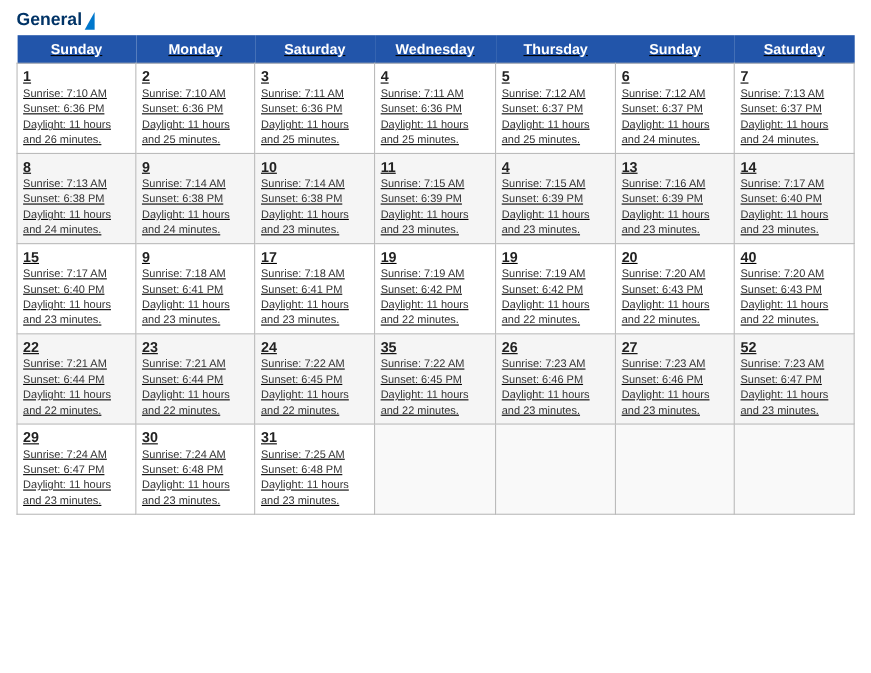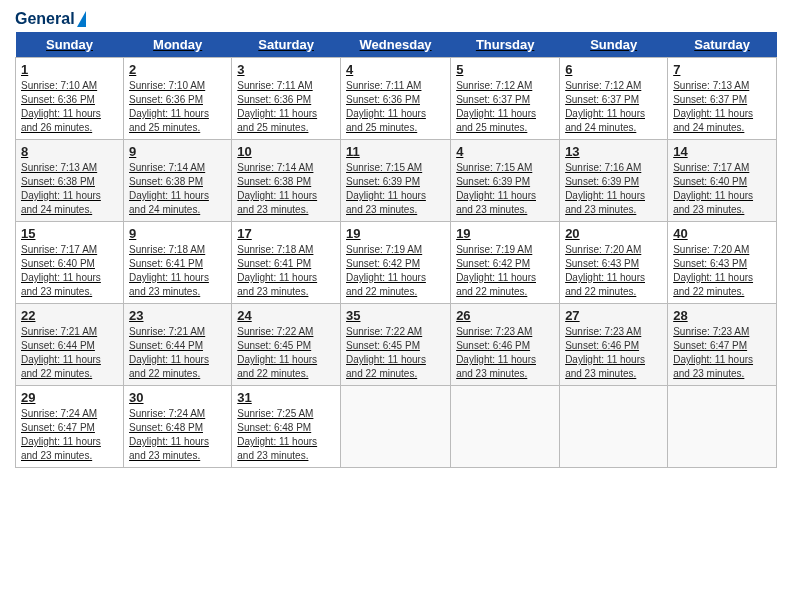--- a/index.html
+++ b/index.html
@@ -165,21 +165,21 @@
           <td><span class="day-num">23</span>
 <span class="day-info">Sunrise: 7:21 AM<br>Sunset: 6:44 PM<br>Daylight: 11 hours and 22 minutes.</span></td>
           <td><span class="day-num">24</span>
 <span class="day-info">Sunrise: 7:22 AM<br>Sunset: 6:45 PM<br>Daylight: 11 hours and 22 minutes.</span></td>
           <td><span class="day-num">35</span>
 <span class="day-info">Sunrise: 7:22 AM<br>Sunset: 6:45 PM<br>Daylight: 11 hours and 22 minutes.</span></td>
           <td><span class="day-num">26</span>
 <span class="day-info">Sunrise: 7:23 AM<br>Sunset: 6:46 PM<br>Daylight: 11 hours and 23 minutes.</span></td>
           <td><span class="day-num">27</span>
 <span class="day-info">Sunrise: 7:23 AM<br>Sunset: 6:46 PM<br>Daylight: 11 hours and 23 minutes.</span></td>
-          <td><span class="day-num">28</span>
+          <td><span class="day-num">52</span>
 <span class="day-info">Sunrise: 7:23 AM<br>Sunset: 6:47 PM<br>Daylight: 11 hours and 23 minutes.</span></td>
         </tr>
         <tr>
           <td><span class="day-num">29</span>
 <span class="day-info">Sunrise: 7:24 AM<br>Sunset: 6:47 PM<br>Daylight: 11 hours and 23 minutes.</span></td>
           <td><span class="day-num">30</span>
 <span class="day-info">Sunrise: 7:24 AM<br>Sunset: 6:48 PM<br>Daylight: 11 hours and 23 minutes.</span></td>
           <td><span class="day-num">31</span>
 <span class="day-info">Sunrise: 7:25 AM<br>Sunset: 6:48 PM<br>Daylight: 11 hours and 23 minutes.</span></td>
           <td class="empty-cell"></td>

